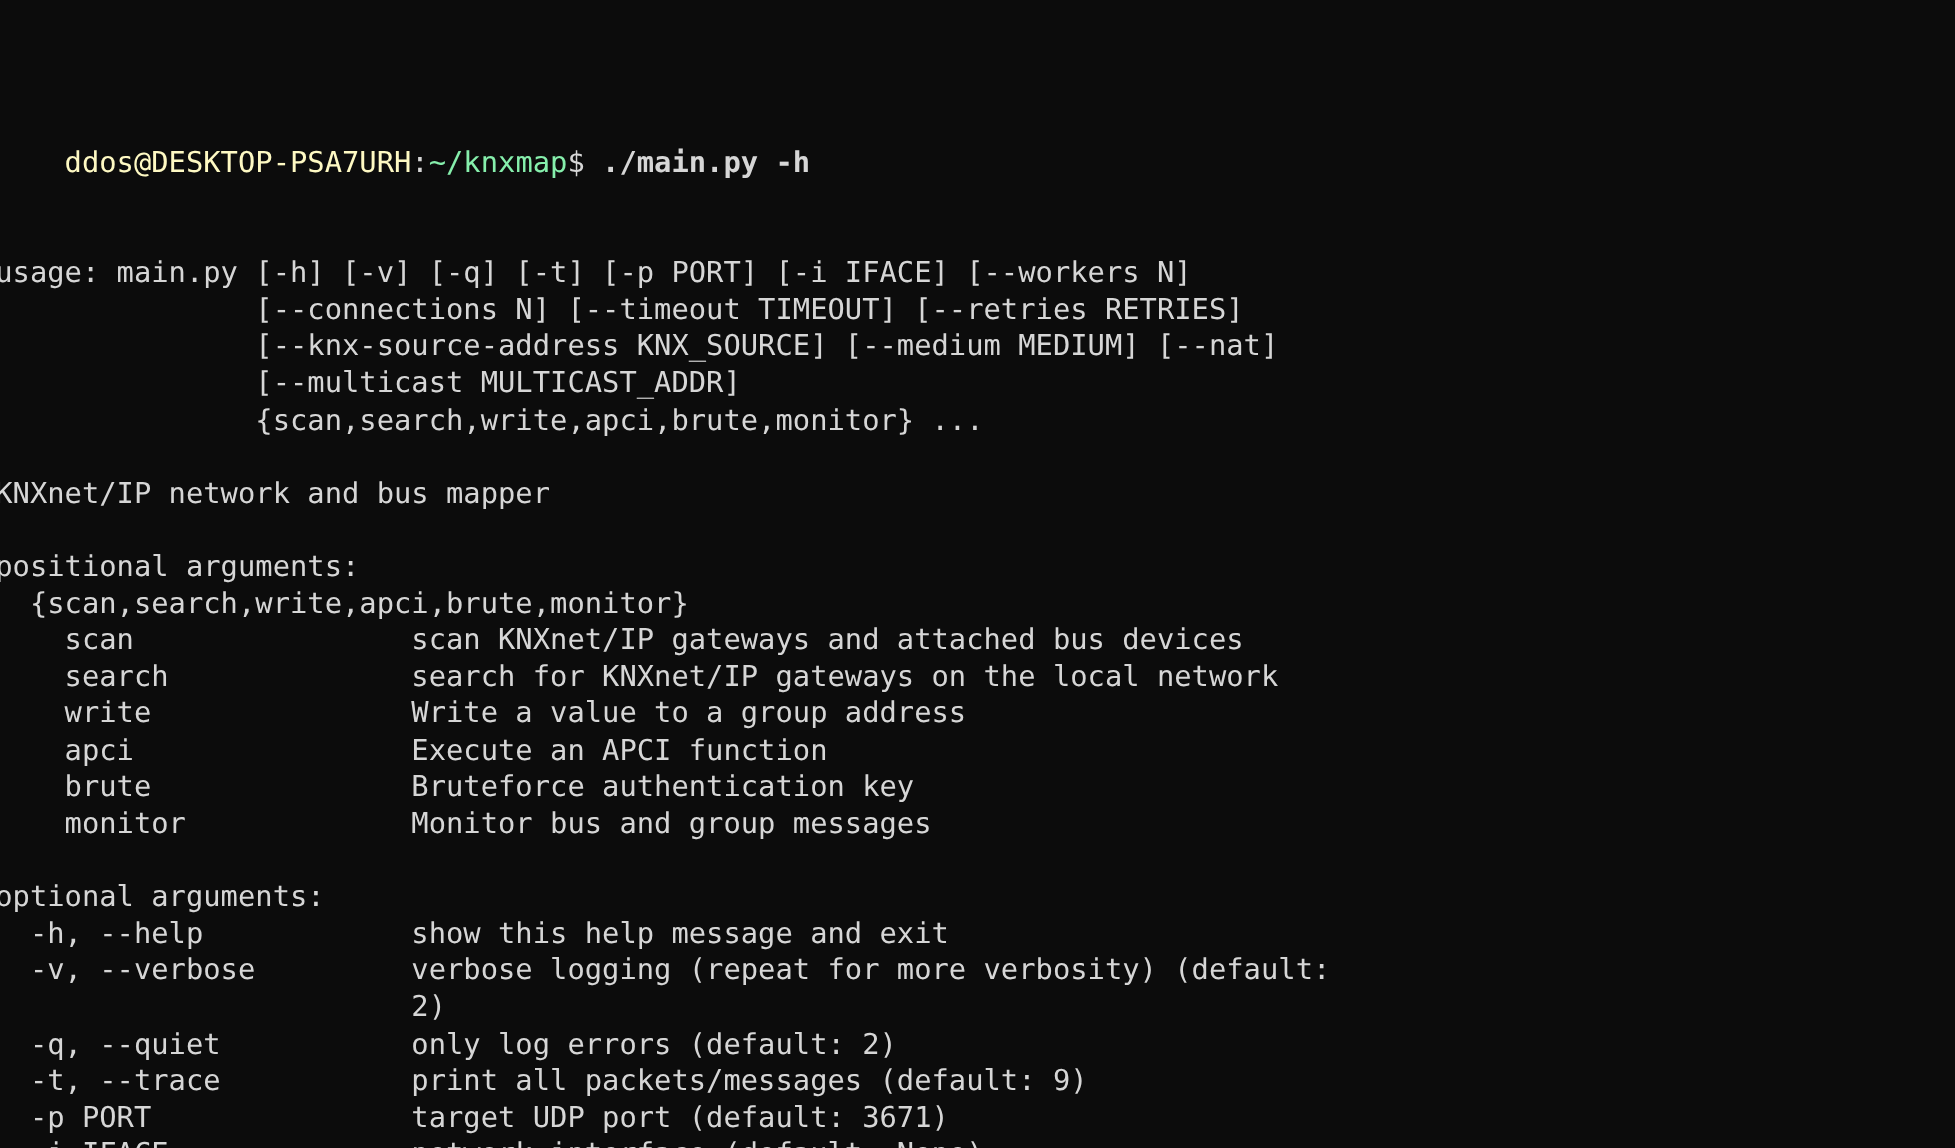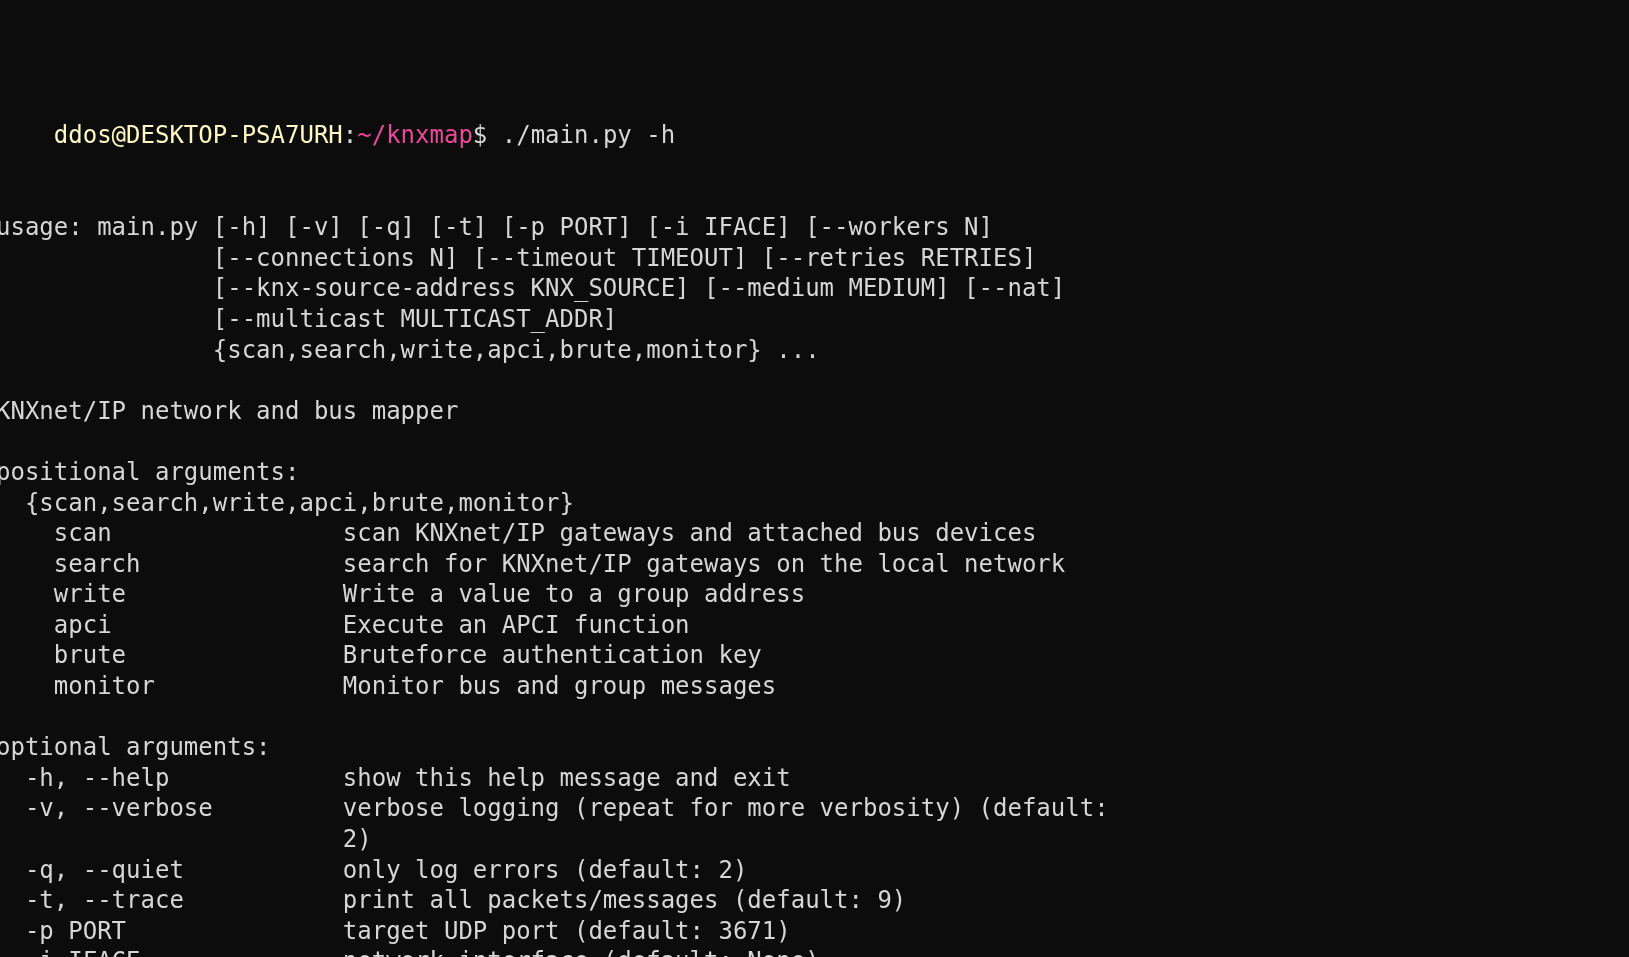--- a/index.html
+++ b/index.html
@@ -30,23 +30,23 @@
     letter-spacing: 0;
   }
   .line {
     height: 30.6px;
     white-space: pre;
     font-variant-ligatures: none;
   }
   .blank { height: 30.6px; }
   .user   { color: #fef9c3; }
   .sep    { color: #d6d6d6; }
-  .path   { color: #ec4899; }
+  .path   { color: #86efac; }
   .prompt { color: #d6d6d6; }
-  .cmd    { color: #d6d6d6; }
+  .cmd    { color: #d6d6d6; font-weight: bold; }
   .out    { color: #d6d6d6; }
 </style>
 </head>
 <body>
 
 <div id="terminal">
 
   <div class="line">
     <span class="user">ddos@DESKTOP-PSA7URH</span><span class="sep">:</span><span class="path">~/knxmap</span><span class="prompt">$</span><span class="cmd"> ./main.py -h</span>
   </div>

